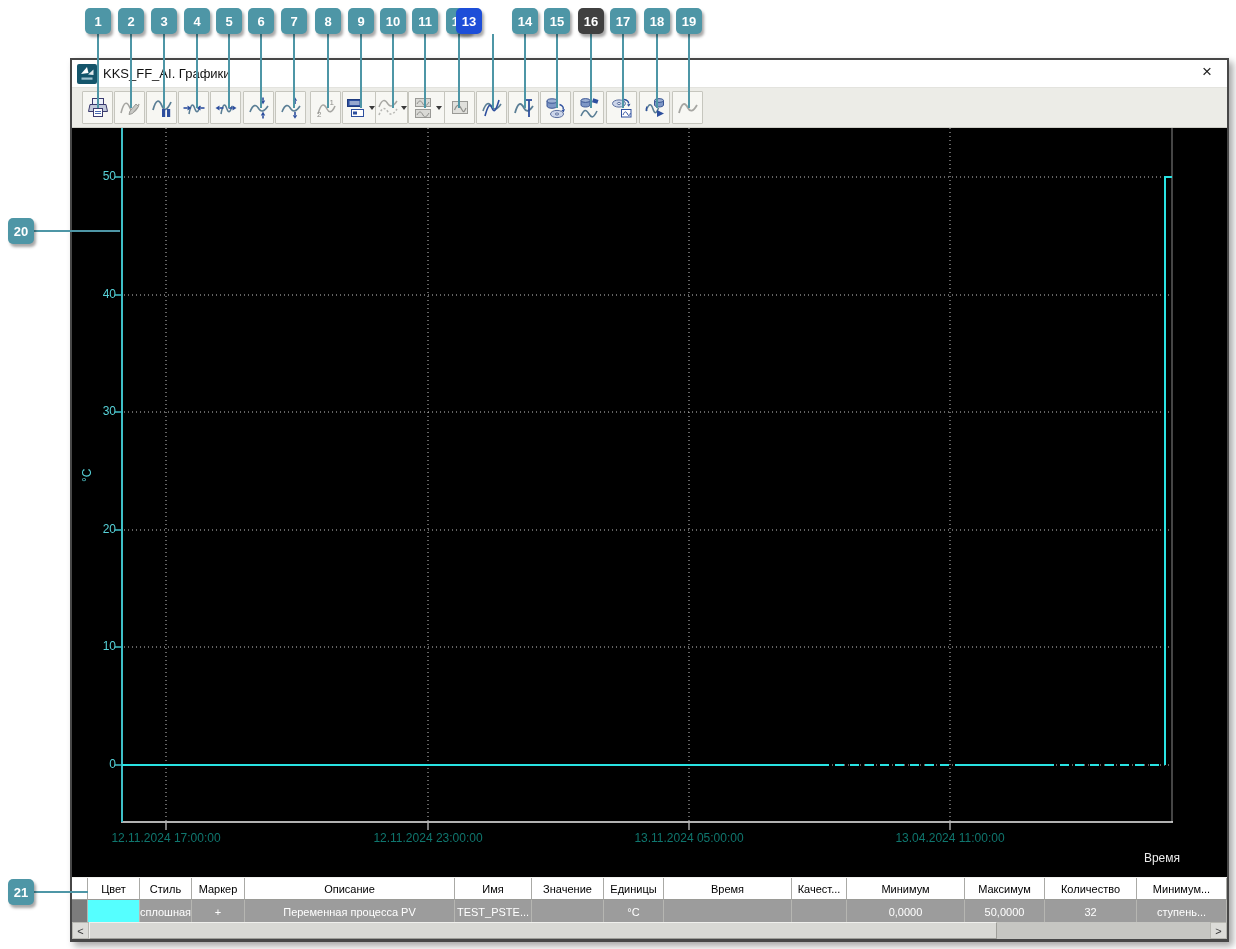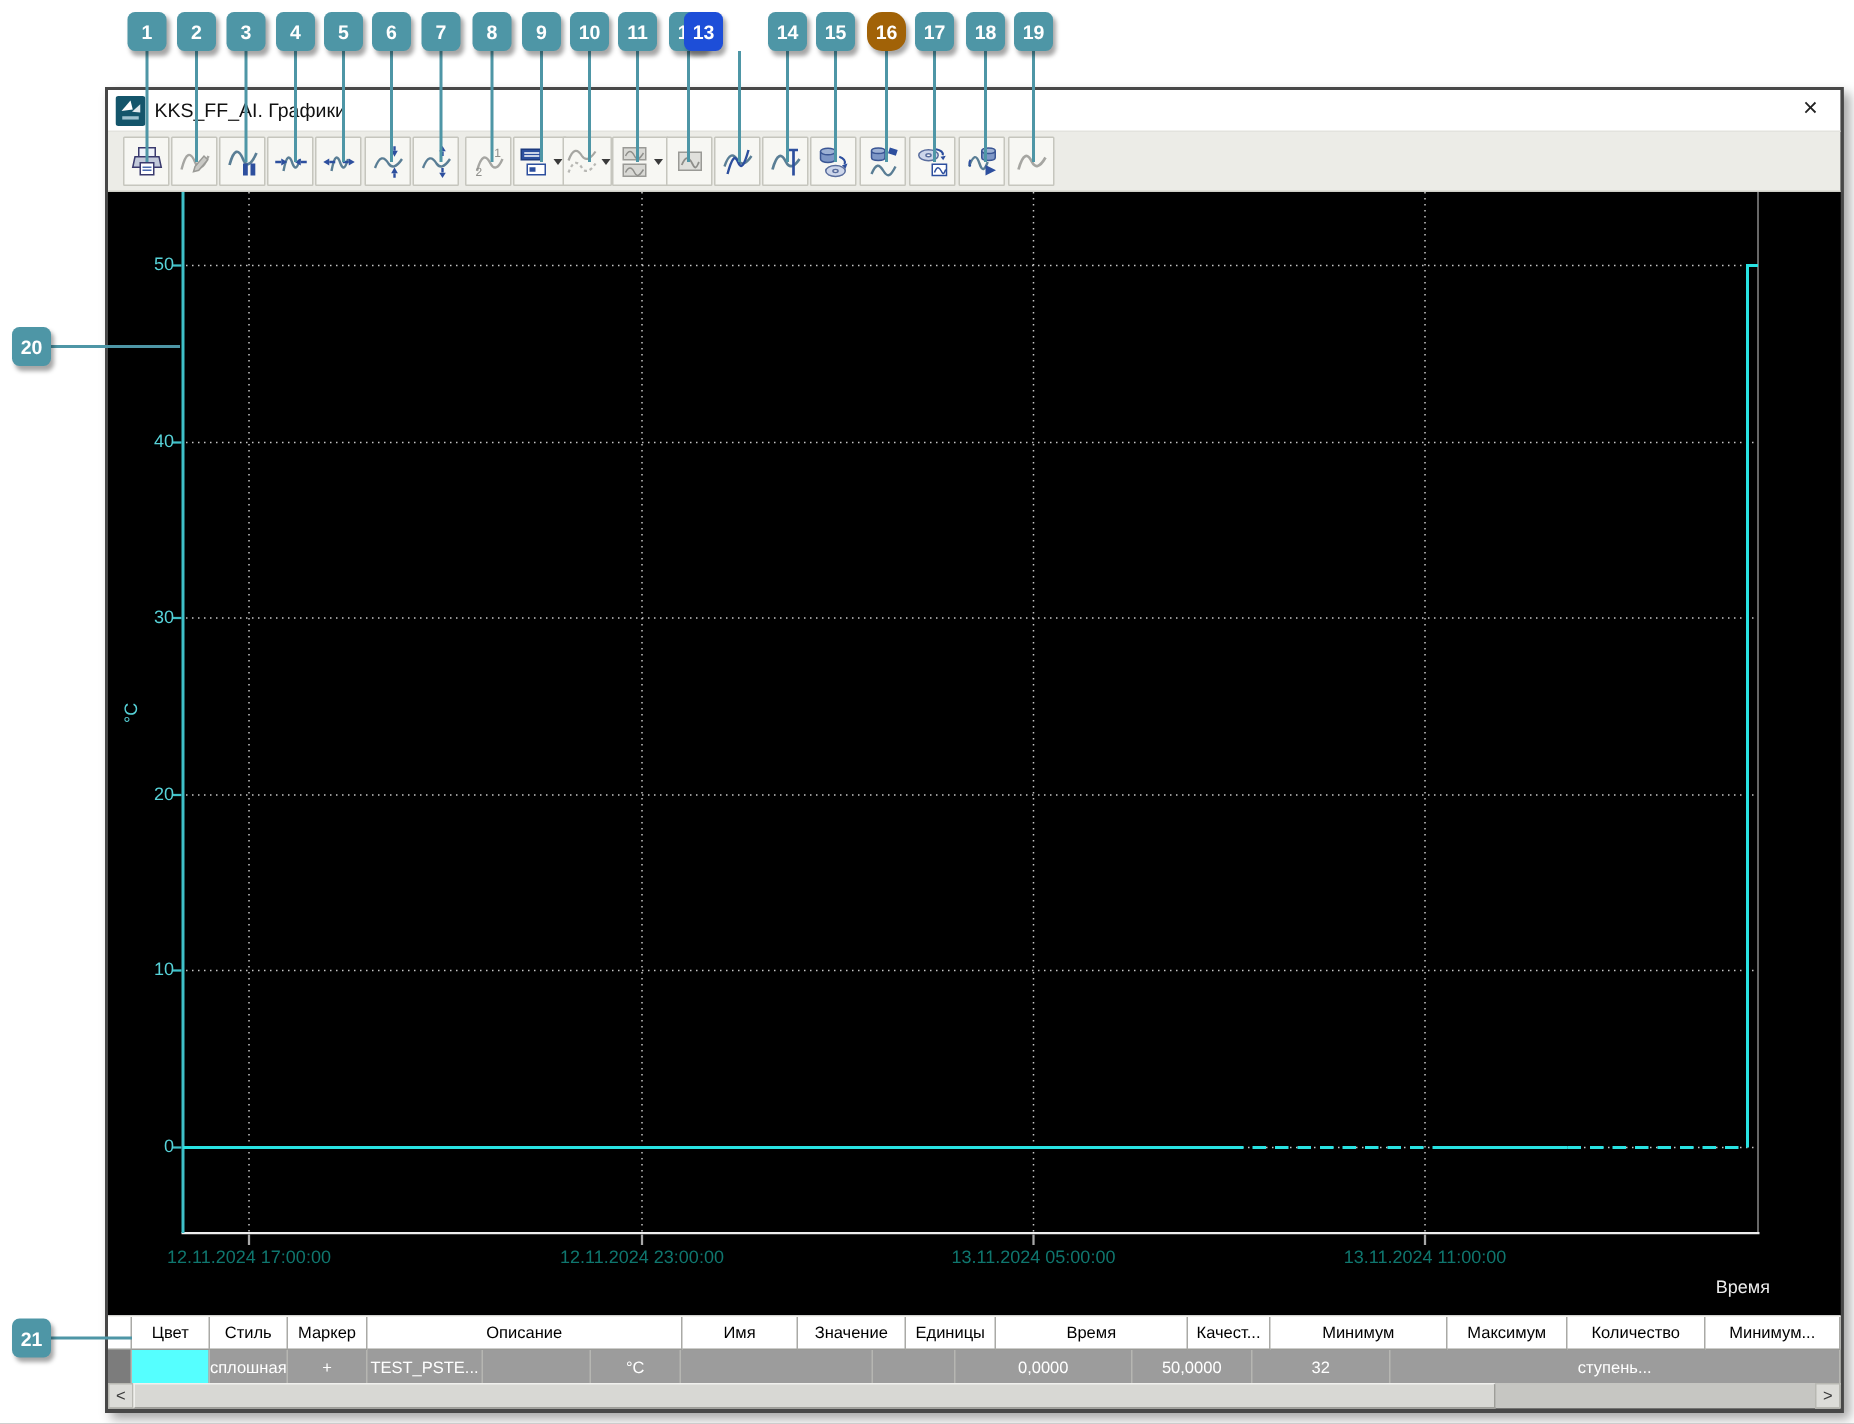--- a/index.html
+++ b/index.html
@@ -68,21 +68,21 @@
   <div class="callout" style="left: 248px; top: 8px; background: rgb(78, 150, 166);">6</div>
   <div class="callout" style="left: 281px; top: 8px; background: rgb(78, 150, 166);">7</div>
   <div class="callout" style="left: 315px; top: 8px; background: rgb(78, 150, 166);">8</div>
   <div class="callout" style="left: 348px; top: 8px; background: rgb(78, 150, 166);">9</div>
   <div class="callout" style="left: 380px; top: 8px; background: rgb(78, 150, 166);">10</div>
   <div class="callout" style="left: 412px; top: 8px; background: rgb(78, 150, 166);">11</div>
   <div class="callout" style="left: 446px; top: 8px; background: rgb(78, 150, 166);">12</div>
   <div class="callout" style="left: 456px; top: 8px; background: #1d4ed8;">13</div>
   <div class="callout" style="left: 512px; top: 8px; background: rgb(78, 150, 166);">14</div>
   <div class="callout" style="left: 544px; top: 8px; background: rgb(78, 150, 166);">15</div>
-  <div class="callout" style="left: 578px; top: 8px; background: #a16207; border-radius: 10px;">16</div>
+  <div class="callout" style="left: 578px; top: 8px; background: #404040;">16</div>
   <div class="callout" style="left: 610px; top: 8px; background: rgb(78, 150, 166);">17</div>
   <div class="callout" style="left: 644px; top: 8px; background: rgb(78, 150, 166);">18</div>
   <div class="callout" style="left: 676px; top: 8px; background: rgb(78, 150, 166);">19</div>
   <div class="callout" style="left: 8px; top: 218px; background: rgb(78, 150, 166);">20</div>
   <div class="callout" style="left: 8px; top: 879px; background: rgb(78, 150, 166);">21</div>
 
   <div class="leader v" style="left: 97px; top: 34px; height: 74px; background: rgb(78, 150, 166);"></div>
   <div class="leader v" style="left: 130px; top: 34px; height: 74px; background: rgb(78, 150, 166);"></div>
   <div class="leader v" style="left: 163px; top: 34px; height: 74px; background: rgb(78, 150, 166);"></div>
   <div class="leader v" style="left: 196px; top: 34px; height: 74px; background: rgb(78, 150, 166);"></div>
@@ -324,21 +324,21 @@
       <div class="ylab" style="left:14px;top:159px">40</div>
       <div class="ylab" style="left:14px;top:276px">30</div>
       <div class="ylab" style="left:14px;top:394px">20</div>
       <div class="ylab" style="left:14px;top:511px">10</div>
       <div class="ylab" style="left:14px;top:629px">0</div>
       <div class="yunit">°C</div>
 
       <div class="xlab" style="left:14px;top:703px">12.11.2024 17:00:00</div>
       <div class="xlab" style="left:276px;top:703px">12.11.2024 23:00:00</div>
       <div class="xlab" style="left:537px;top:703px">13.11.2024 05:00:00</div>
-      <div class="xlab" style="left:798px;top:703px">13.11.2024 11:00:00</div>
+      <div class="xlab" style="left:798px;top:703px">13.04.2024 11:00:00</div>
       <div class="xtitle">Время</div>
     </div>
 
     <div class="legend">
       <div class="lrow head">
         <div class="lcell c0"></div>
         <div class="lcell c1">Цвет</div>
         <div class="lcell c2">Стиль</div>
         <div class="lcell c3">Маркер</div>
         <div class="lcell c4">Описание</div>
@@ -352,20 +352,21 @@
         <div class="lcell c12">Количество</div>
         <div class="lcell c13">Минимум...</div>
       </div>
       <div class="lrow data">
         <div class="lcell c0"></div>
         <div class="lcell c1">
             <div class="swatch" style="background: rgb(85, 255, 255);"></div>
           </div>
         <div class="lcell c2">сплошная</div>
         <div class="lcell c3">+</div>
+        <div class="lcell c4">Переменная процесса PV</div>
         <div class="lcell c5">TEST_PSTE...</div>
         <div class="lcell c6"></div>
         <div class="lcell c7">°C</div>
         <div class="lcell c8"></div>
         <div class="lcell c9"></div>
         <div class="lcell c10">0,0000</div>
         <div class="lcell c11">50,0000</div>
         <div class="lcell c12">32</div>
         <div class="lcell c13">ступень...</div>
       </div>

